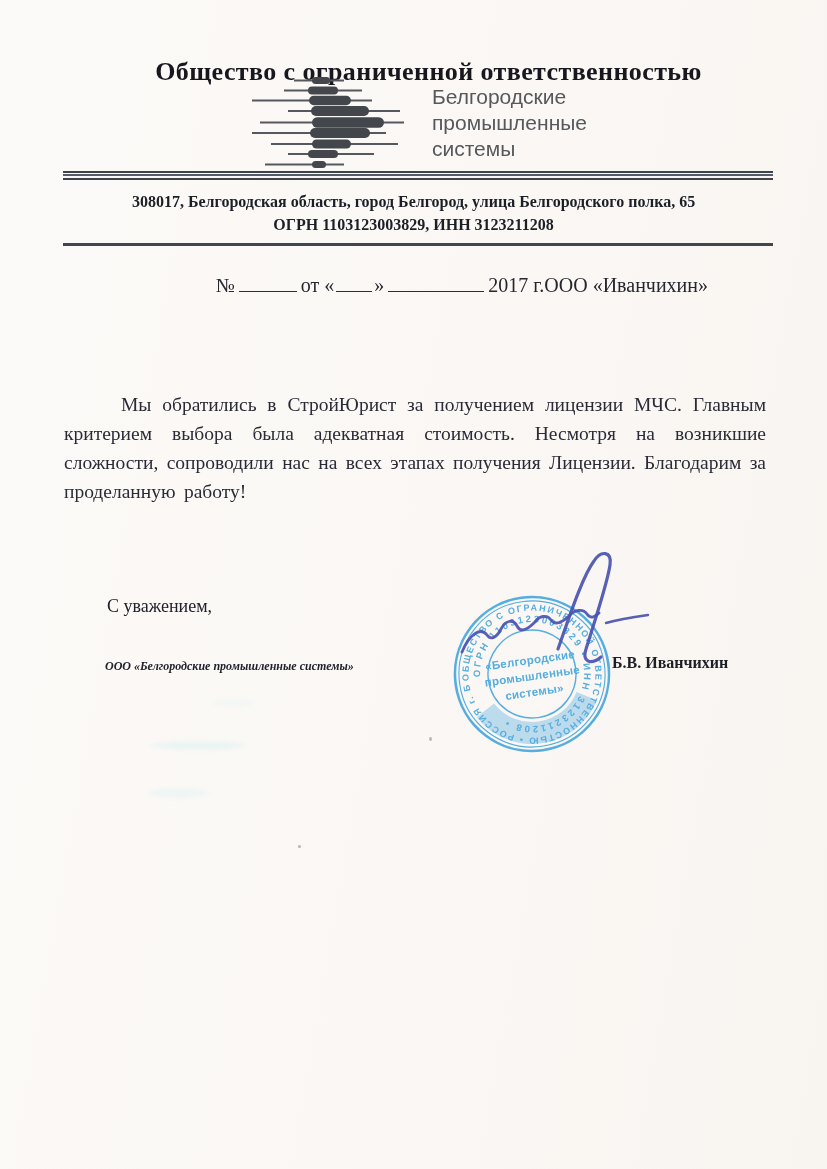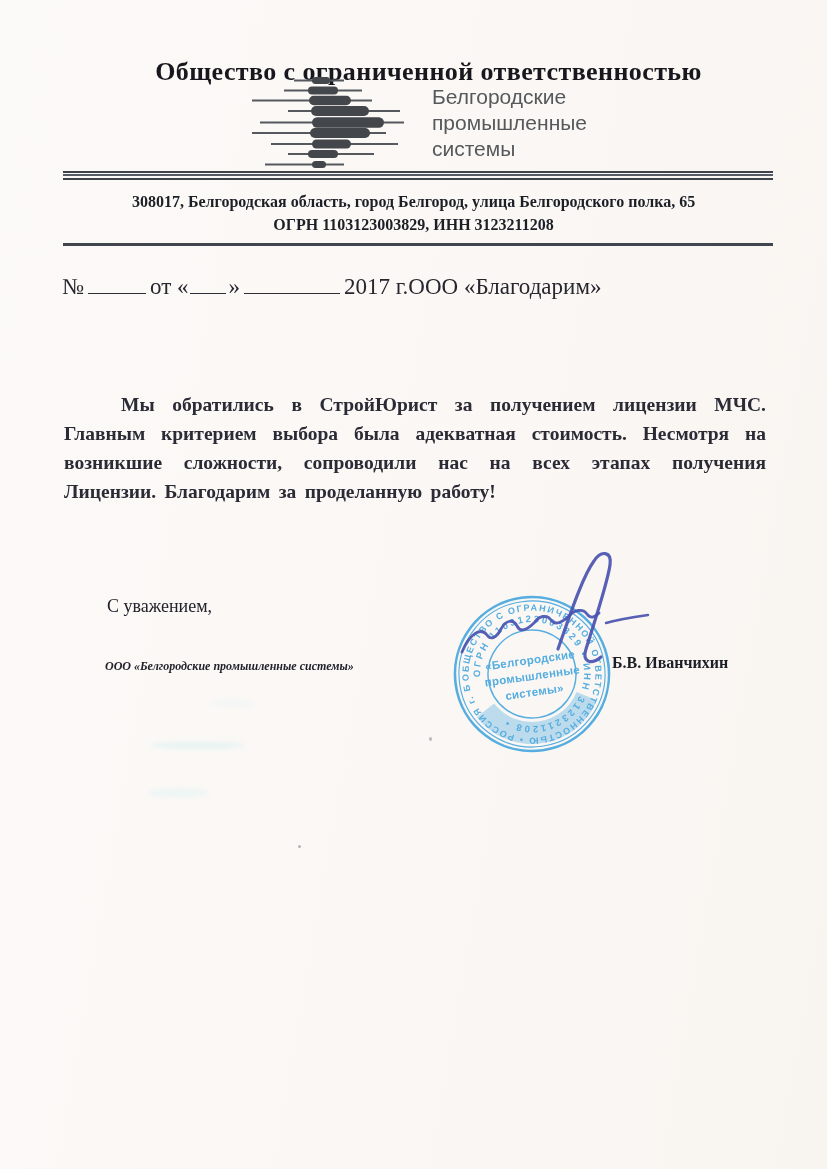--- a/index.html
+++ b/index.html
@@ -25,31 +25,31 @@
     position:absolute; left:63px; top:171px; width:710px; height:9px;
     background:linear-gradient(#3e434b 0 2px, transparent 2px 3.5px,
                #565c66 3.5px 5.5px, transparent 5.5px 7px, #3e434b 7px 9px);
   }
   .rule-single { position:absolute; left:63px; top:243px; width:710px; height:3px; background:#41464e; }
   .address { position:absolute; left:0; width:100%; text-align:center; font-weight:bold; font-size:16px; color:#1c2026; }
   .address.l1 { top:193px; }
   .address.l2 { top:216px;text-align:center; }
   .ref-line {
     position:absolute; left:62px; top:274px; width:646px;
-    display:flex; justify-content:flex-start; font-size:23px; color:#26262e;
+    display:flex; justify-content:flex-end; font-size:20px; color:#26262e;
   }
   .ref-left span { vertical-align:baseline; }
   .blank { display:inline-block; height:15px; border-bottom:1.5px solid #2e2e36; margin:0 4px; }
   .blank.b1 { width:58px; }
   .blank.b2 { width:36px; margin:0 2px; }
   .blank.b3 { width:96px; }
   .body-par {
     position:absolute; left:64px; top:390px; width:702px;
     font-size:19.5px; line-height:29px; text-align:justify; text-align-last:left;
-    text-indent:57px; color:#2b2b36; word-spacing:3.5px; margin:0;font-weight:bold;
+    text-indent:57px; color:#2b2b36; word-spacing:3.5px; margin:0;
   }
   .closing      { position:absolute; left:107px; top:596px; font-size:18px; font-weight:normal; color:#22222c; }
   .signer-title { position:absolute; left:107px; top:636px; font-size:18px; font-weight:bold; color:#22222c; }
   .signer-co    { position:absolute; left:105px; top:659px; font-size:12px; font-weight:bold; color:#22222c;font-style:italic; }
   .signer-name  { position:absolute; left:612px; top:654px; font-size:16px; font-weight:bold; color:#1e1e26; }
   .stamp-overlay { position:absolute; left:420px; top:535px; width:330px; height:300px; pointer-events:none; }
   .stamp-grp { opacity:.88; }
   .stamp-grp text { font-family:"Liberation Sans", sans-serif; font-weight:bold; }
   .rim-text  { font-size:9px;  letter-spacing:1.6px; }
   .ring-text { font-size:9.5px; letter-spacing:2.4px; }
@@ -105,21 +105,21 @@
 
   <div class="address l1">308017, Белгородская область, город Белгород, улица Белгородского полка, 65</div>
   <div class="address l2">ОГРН 1103123003829, ИНН 3123211208</div>
 
   <div class="rule-single"></div>
 
   <div class="ref-line">
     <div class="ref-left">
       <span>№</span><span class="blank b1"></span><span>от «</span><span class="blank b2"></span><span>»</span><span class="blank b3"></span><span>2017 г.</span>
     </div>
-    <div>ООО «Благодарим»</div>
+    <div>ООО «Иванчихин»</div>
   </div>
 
   <p class="body-par">Мы обратились в СтройЮрист за получением лицензии МЧС. Главным критерием выбора была адекватная стоимость. Несмотря на возникшие сложности, сопроводили нас на всех этапах получения Лицензии. Благодарим за проделанную работу!</p>
 
   <div class="closing">С уважением,</div>
   <div class="signer-co">ООО «Белгородские промышленные системы»</div>
   <div class="signer-name">Б.В. Иванчихин</div>
 
   <svg class="stamp-overlay" viewBox="0 0 330 300" aria-hidden="true">
     <defs>

